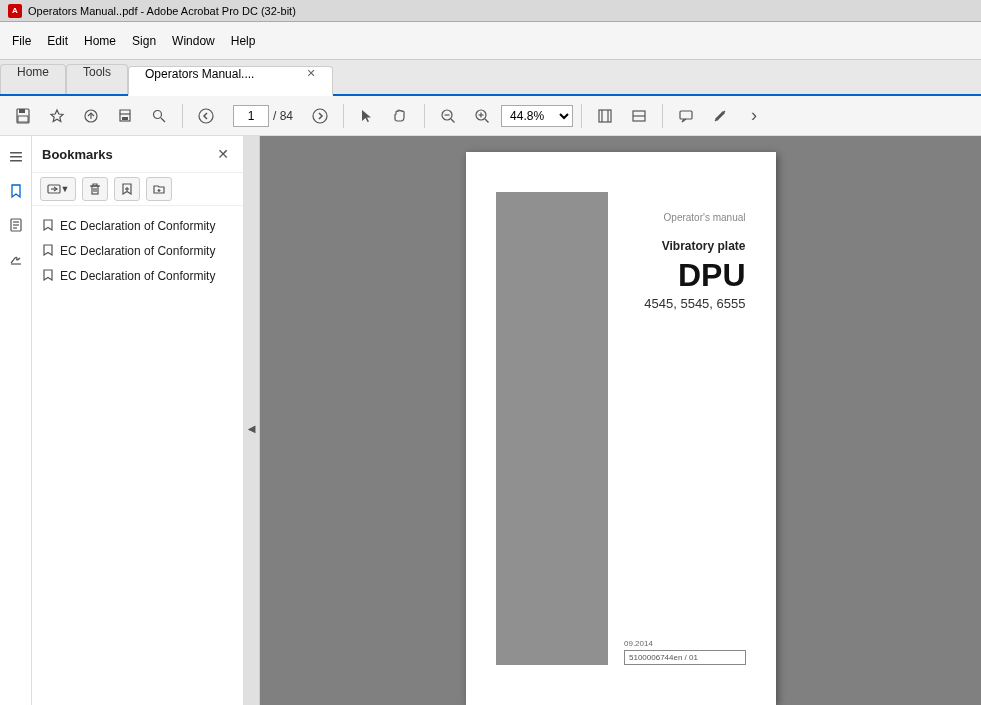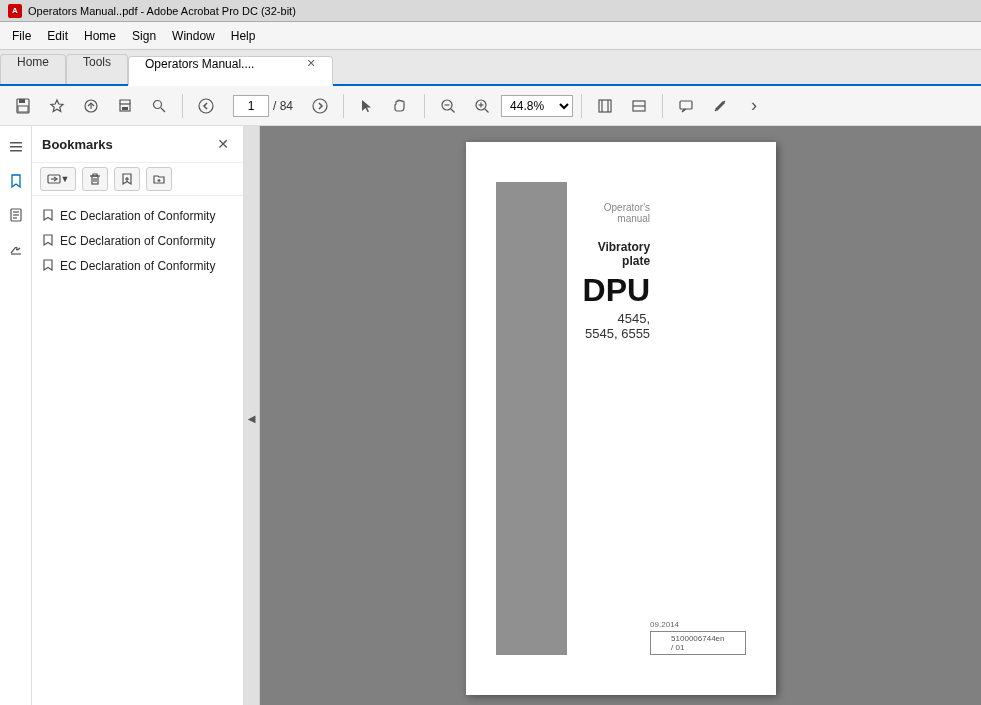--- a/index.html
+++ b/index.html
@@ -21,21 +21,21 @@
       background: #c00;
       border-radius: 2px;
       margin-right: 6px;
       display: flex; align-items: center; justify-content: center;
       color: white; font-size: 8px; font-weight: bold;
     }
 
     
     .menu-bar {
       background: #f5f5f5;
-      height: 28px;
+      height: 38px;
       display: flex;
       align-items: center;
       padding: 0 4px;
       border-bottom: 1px solid #ccc;
       font-size: 12px;
     }
     .menu-bar span {
       padding: 2px 8px;
       cursor: pointer;
     }
@@ -252,21 +252,21 @@
     }
     .pdf-right-content {
       flex: 1;
       display: flex;
       flex-direction: column;
       align-items: flex-end;
       text-align: right;
     }
     .pdf-barcode-line {
       border: 1px solid #888;
-      padding: 2px 20px;
+      padding: 2px 4px;
       font-size: 8px;
       color: #555;
       margin-top: 2px;
     }
 
     
     ::-webkit-scrollbar { width: 6px; }
     ::-webkit-scrollbar-track { background: #f0f0f0; }
     ::-webkit-scrollbar-thumb { background: #bbb; border-radius: 3px; }
   </style>
@@ -544,21 +544,21 @@
 
   <div class="collapse-btn">
     <span>◀</span>
   </div>
 
   <div class="pdf-area">
     <div class="pdf-page">
 
       <div style="display:flex; height:100%;">
         <div style="width:45%; background:#909090; min-height:400px; position:relative;"></div>
-        <div style="flex:1; padding-left:16px; display:flex; flex-direction:row; justify-content:flex-start; padding-top:20px;">
+        <div style="flex:1; padding-left:16px; display:flex; flex-direction:column; justify-content:flex-start; padding-top:20px;">
           <div class="pdf-right-content">
             <div style="font-size:10px;color:#888;margin-bottom:16px;text-align:right;">Operator's manual</div>
             <div style="font-size:12px;font-weight:bold;color:#222;margin-bottom:4px;">Vibratory plate</div>
             <div style="font-size:32px;font-weight:bold;color:#111;margin-bottom:2px;text-align:right;">DPU</div>
             <div style="font-size:13px;color:#333;text-align:right;">4545, 5545, 6555</div>
           </div>
           <div style="flex:1;"></div>
           <div style="margin-top:auto;">
             <div style="font-size:8px;color:#666;">09.2014</div>
             <div class="pdf-barcode-line">5100006744en / 01</div>

